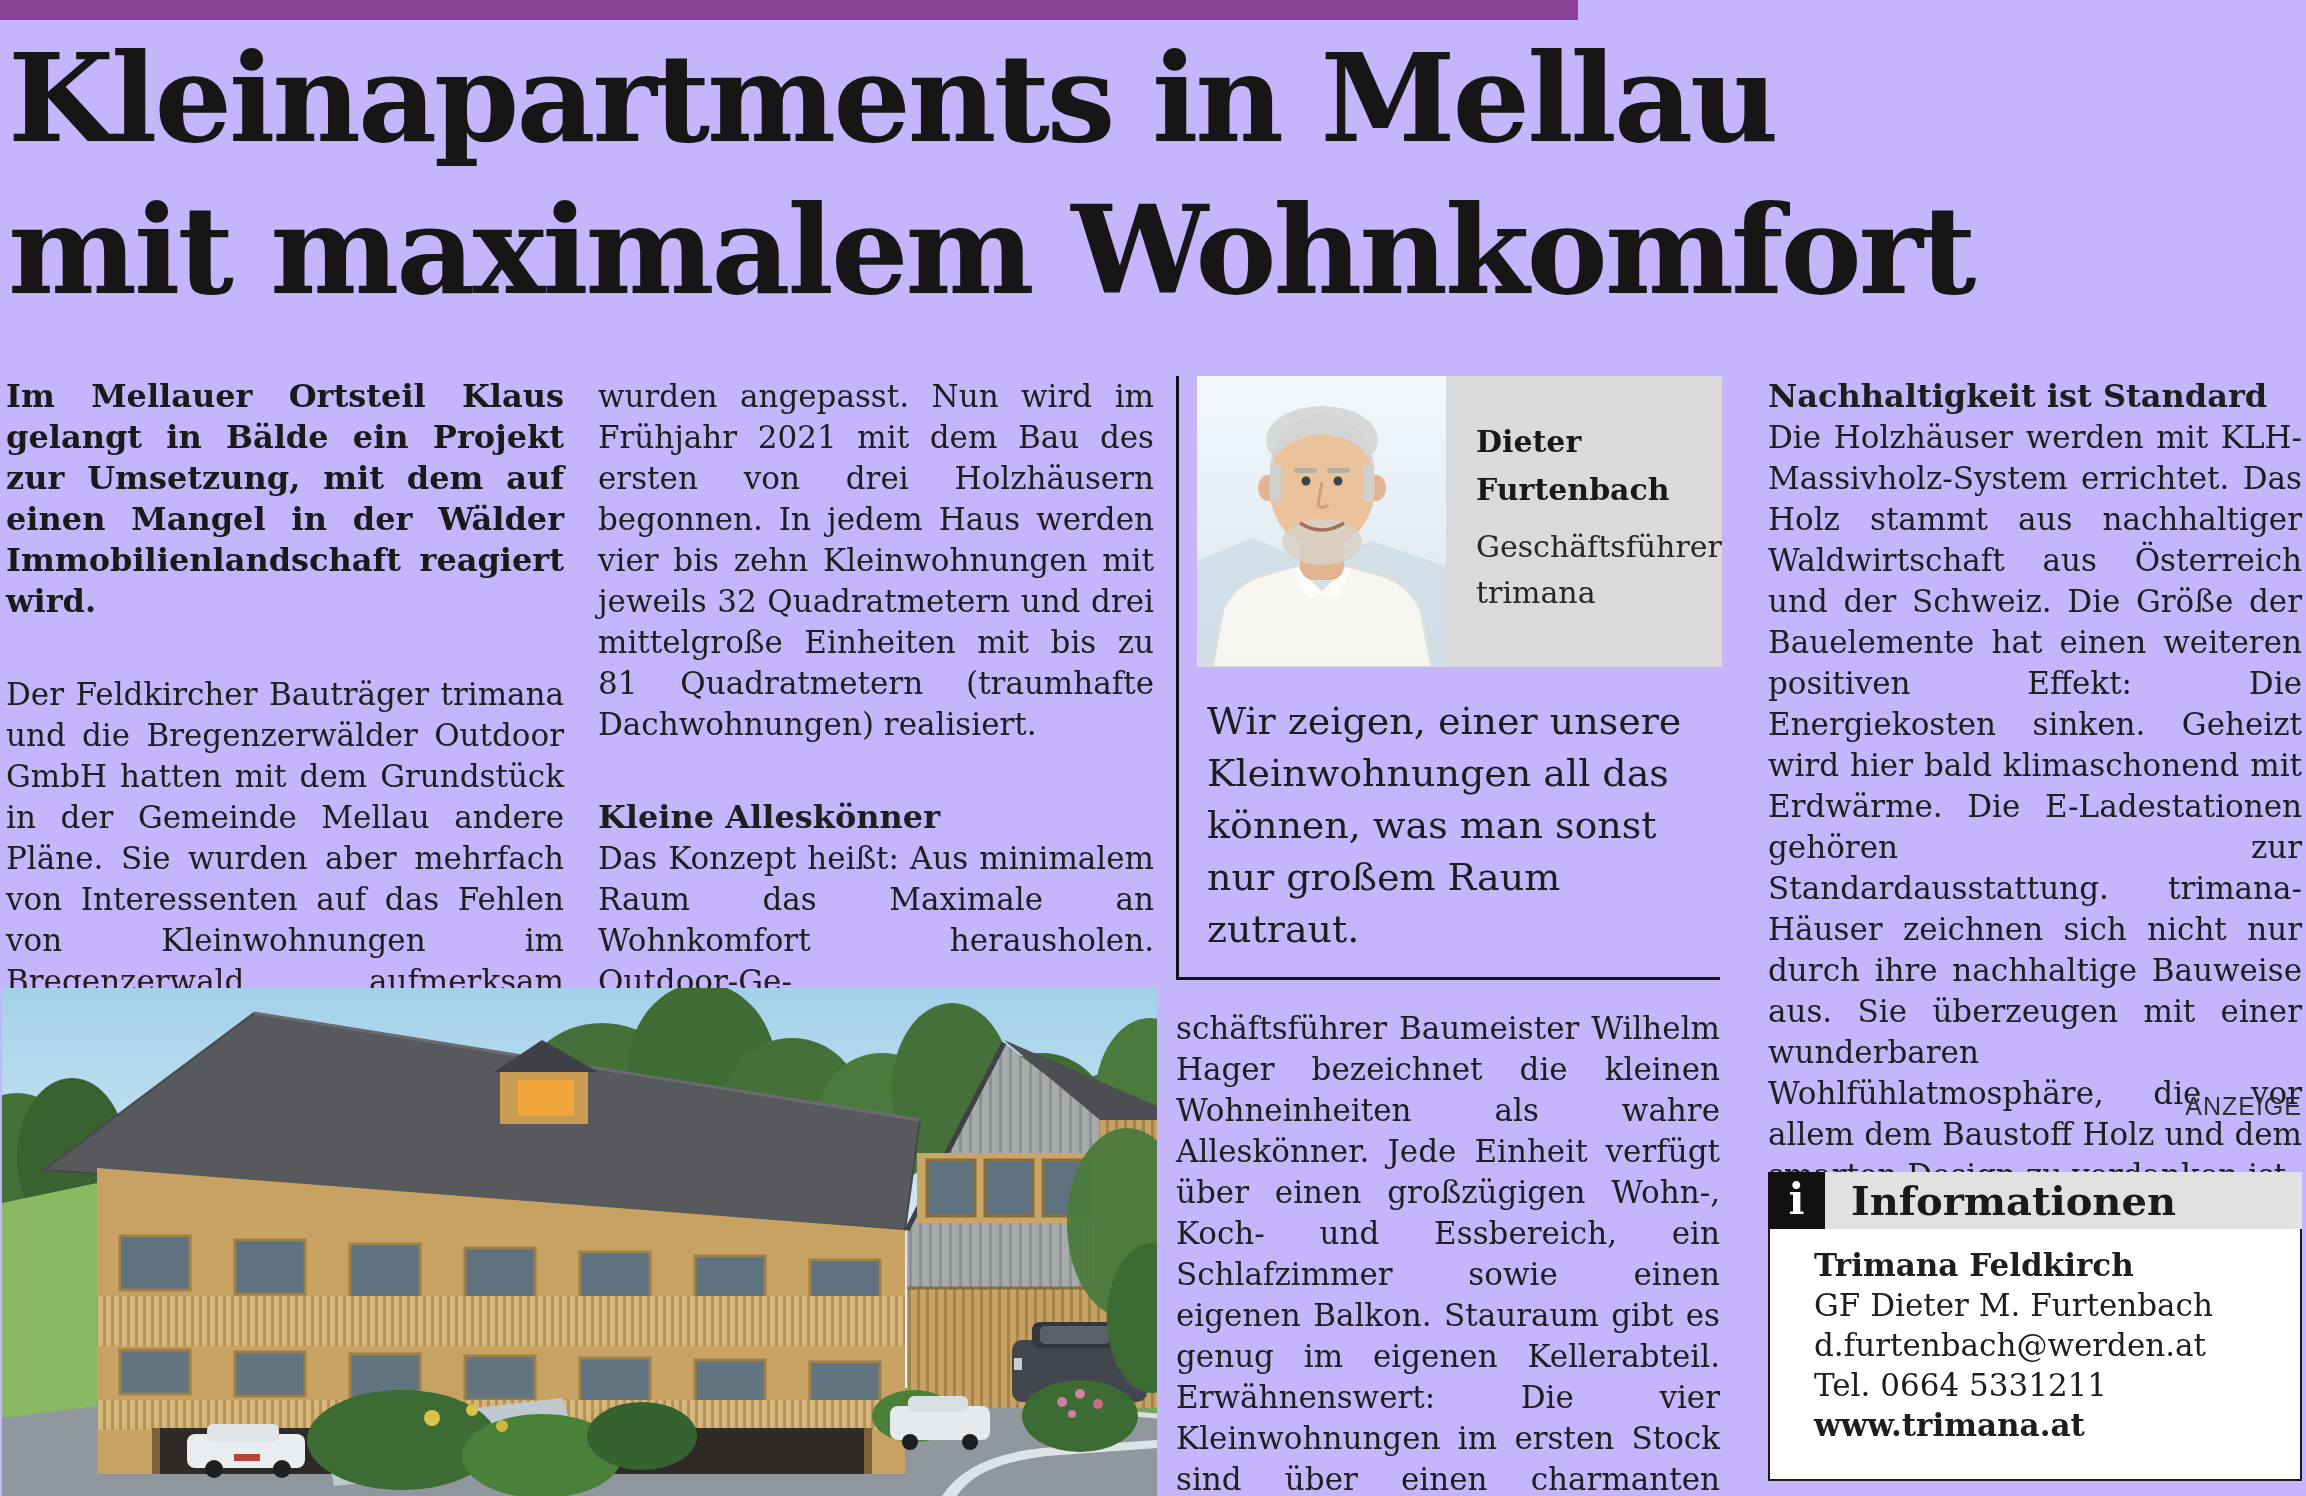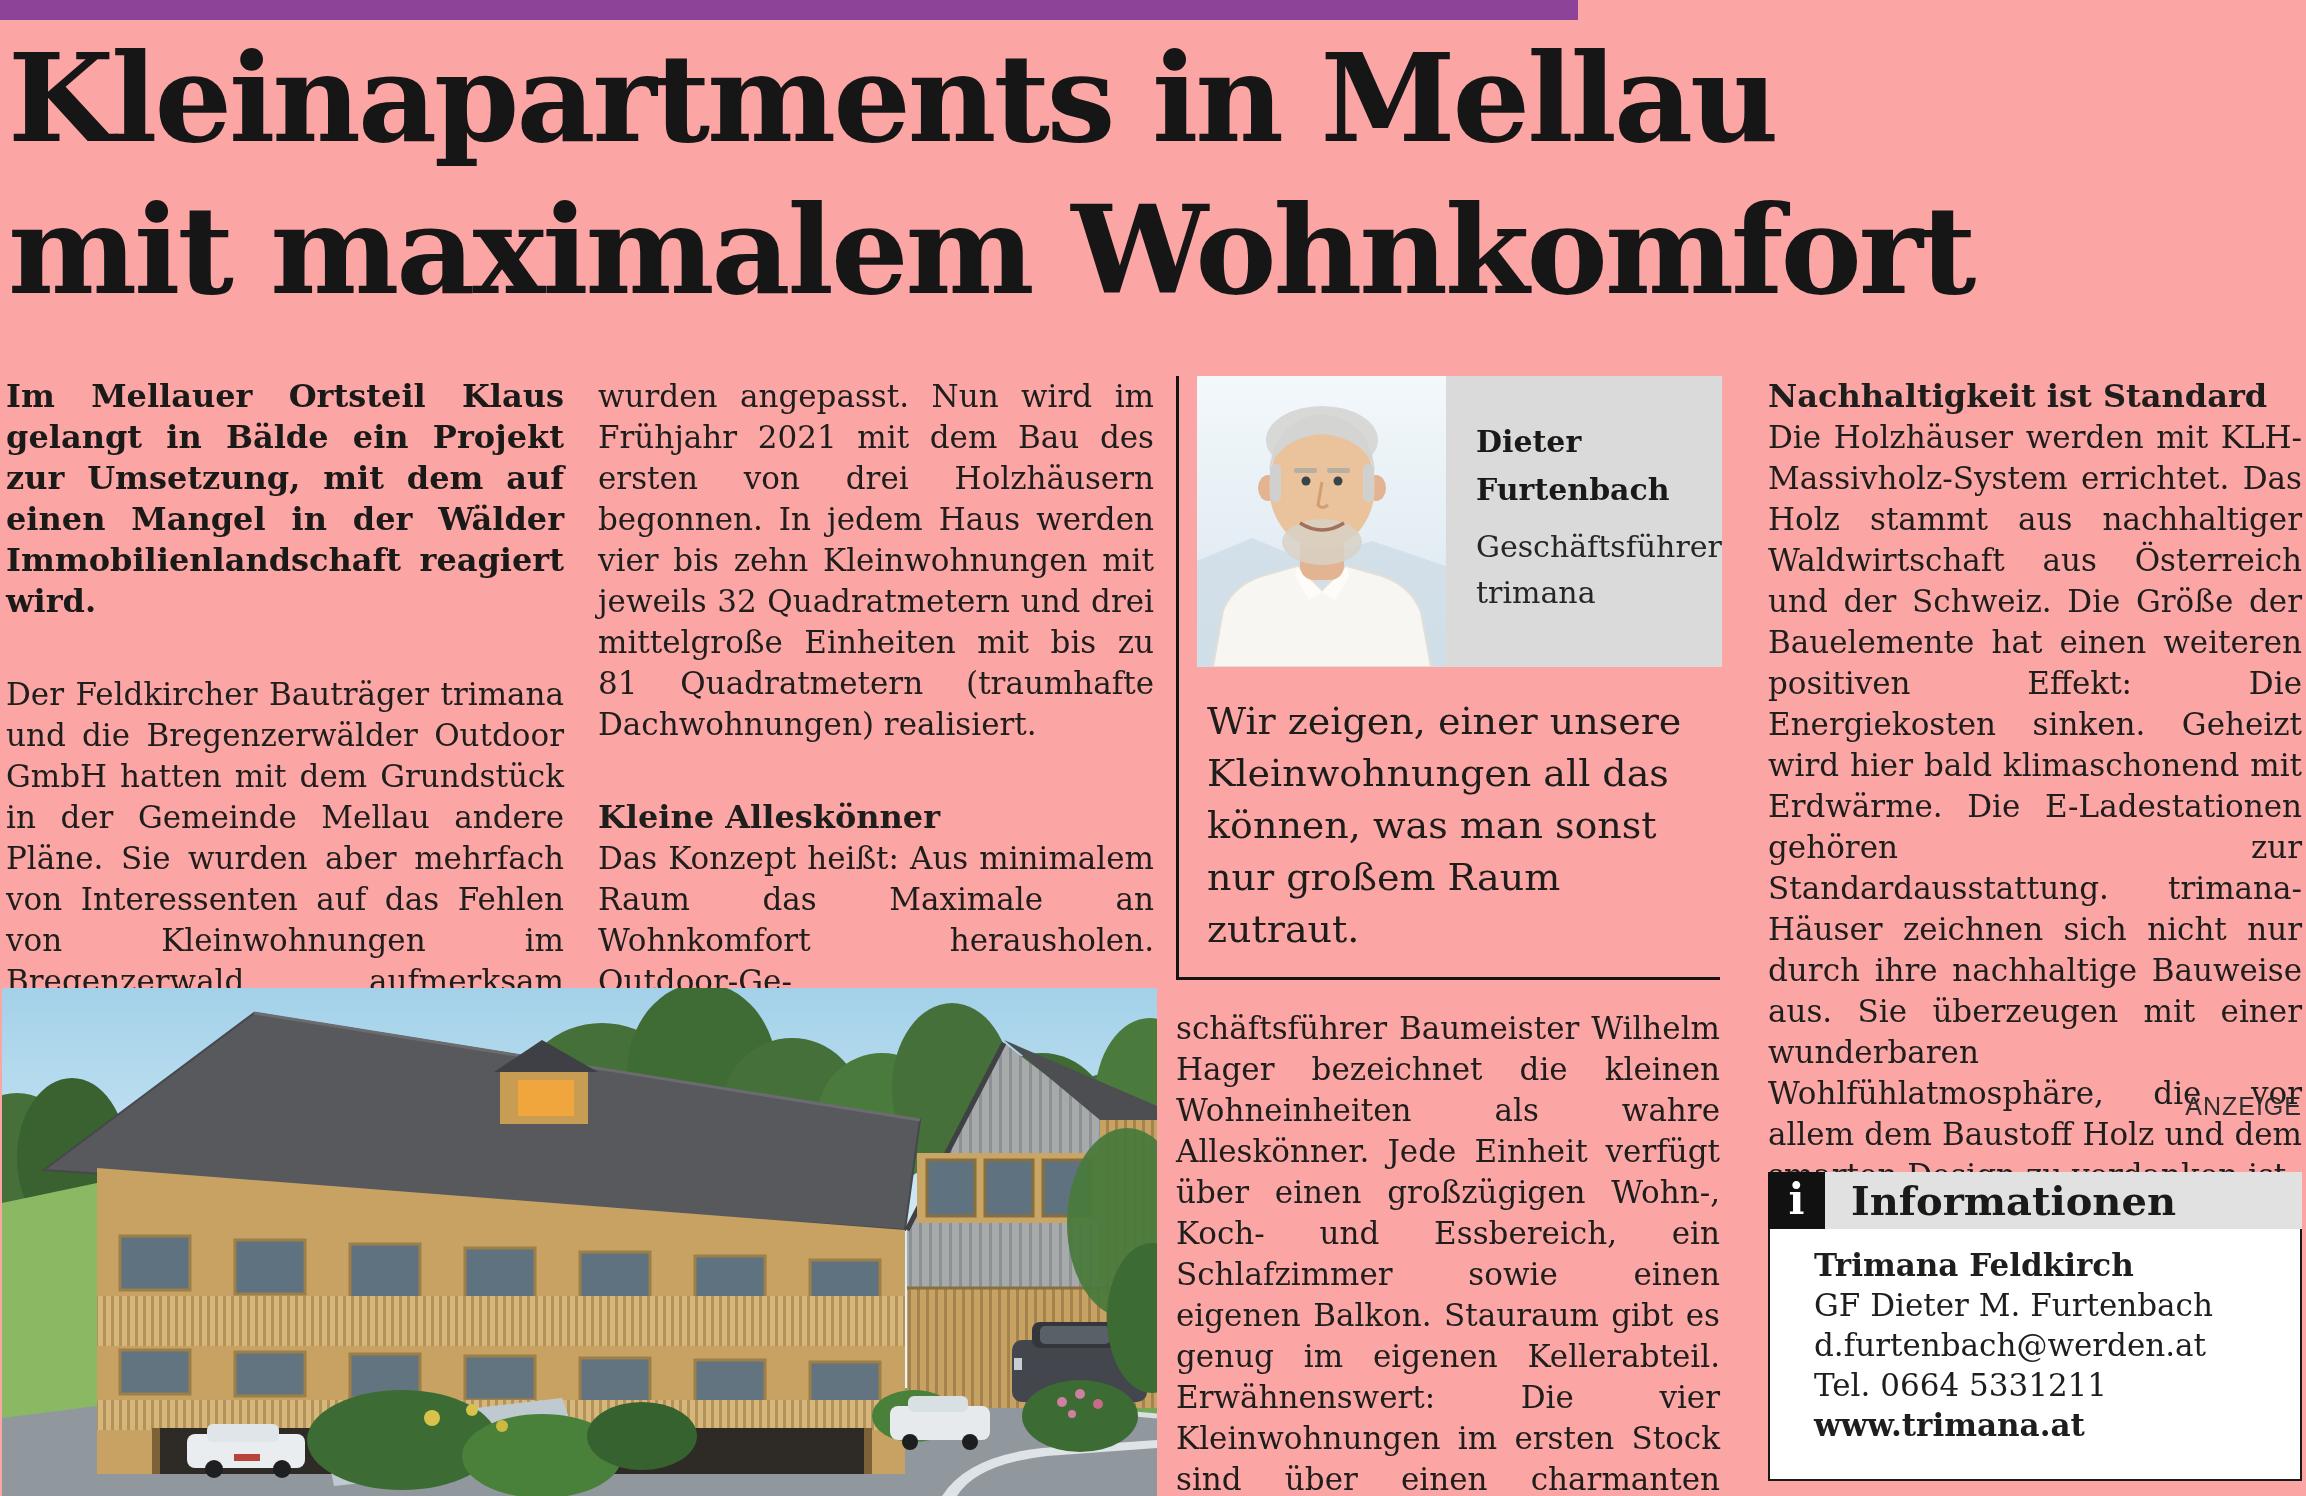--- a/index.html
+++ b/index.html
@@ -1,19 +1,19 @@
 <!DOCTYPE html>
 <html lang="de"><head>
 <meta charset="utf-8">
 <style>
   html,body{margin:0;padding:0;background:#ffffff;}
   .page{
     position:relative;
     width:2306px;height:1496px;
-    background:#fca5a5;
+    background:#c4b5fd;
     overflow:hidden;
     font-family:"DejaVu Serif", serif;
     color:#1e1e1c;
   }
   .kicker{
     position:absolute;left:0;top:3;width:1578px;height:20px;
     background:#8d4397;
   }
   .headline{
     position:absolute;left:8px;top:22px;width:2292px;

